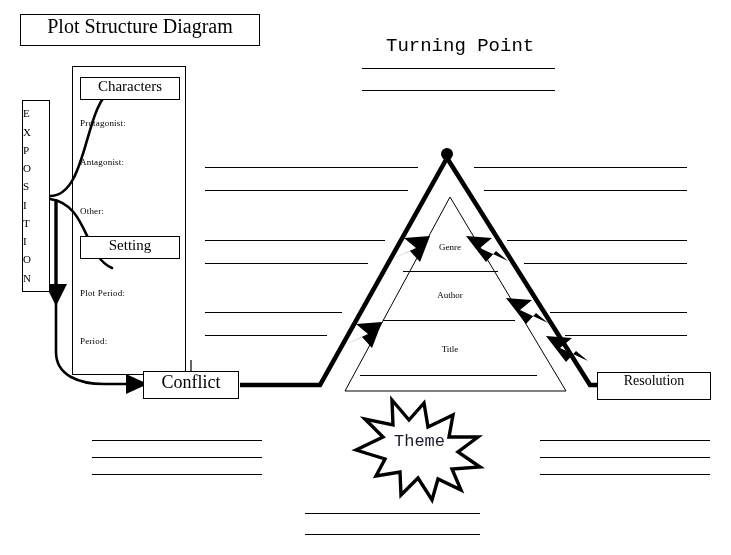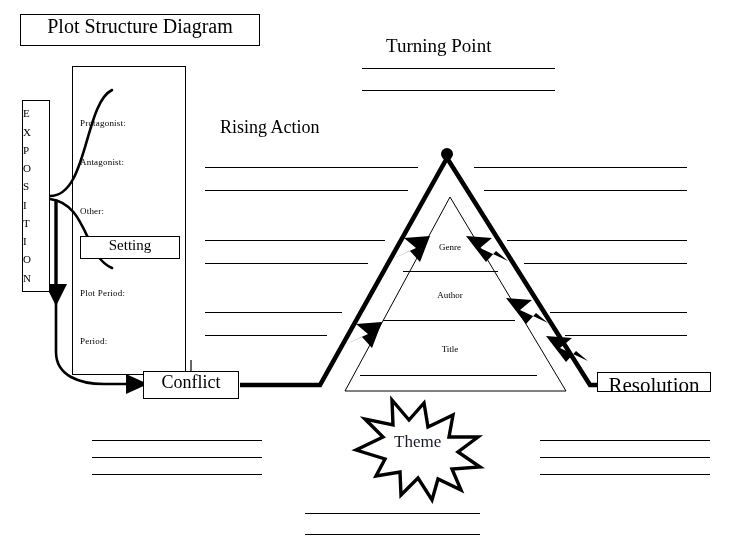--- a/index.html
+++ b/index.html
@@ -30,21 +30,21 @@
     border: 1px solid #000;
     background: #fff;
     box-sizing: border-box;
     display: flex;
     align-items: flex-start;
     justify-content: center;
     font-family: "Liberation Serif", serif;
   }
   .plain-label {
     position: absolute;
-    font-family: Liberation Serif, serif;
+    font-family: Liberation Mono, monospace;
     white-space: nowrap;
   }
   .field-label {
     position: absolute;
     font-family: "Liberation Serif", serif;
     font-size: 9px;
     letter-spacing: 0.2px;
     white-space: nowrap;
   }
   .tri-label {
@@ -103,22 +103,22 @@
     left: 143px;
     top: 371px;
     width: 96px;
     height: 28px;
     font-size: 18px;
   }
   #resolution-box {
     left: 597px;
     top: 372px;
     width: 114px;
-    height: 20px;
-    font-size: 21px;
+    height: 28px;
+    font-size: 14px;
   }
   #turning-point-label {
     left: 386px;
     top: 35px;
     font-size: 19px;
   }
   #rising-action-label {
     left: 220px;
     top: 117px;
     font-size: 18px;
@@ -212,20 +212,23 @@
     <span>P</span>
     <span>O</span>
     <span>S</span>
     <span>I</span>
     <span>T</span>
     <span>I</span>
     <span>O</span>
     <span>N</span>
   </div>
 
+  <div class="box" id="characters-box">
+    <span>Characters</span>
+  </div>
 
   <div class="field-label" style="left:80px; top:118px;">Protagonist:</div>
   <div class="field-label" style="left:80px; top:157px;">Antagonist:</div>
   <div class="field-label" style="left:80px; top:206px;">Other:</div>
 
   <div class="box" id="setting-box">
     <span>Setting</span>
   </div>
 
   <div class="field-label" style="left:80px; top:288px;">Plot Period:</div>
@@ -233,21 +236,20 @@
 
   <div class="box" id="conflict-box">
     <span>Conflict</span>
   </div>
 
   <div class="box" id="resolution-box">
     <span>Resolution</span>
   </div>
 
   <div class="plain-label" id="turning-point-label">Turning Point</div>
-  <div class="plain-label" id="rising-action-label">Rising Action</div>
   <div class="plain-label" id="theme-label">Theme</div>
 
   <div class="blank-line" style="left:362px; top:68px; width:193px;"></div>
   <div class="blank-line" style="left:362px; top:90px; width:193px;"></div>
 
   <div class="blank-line" style="left:205px; top:167px; width:213px;"></div>
   <div class="blank-line" style="left:205px; top:190px; width:203px;"></div>
   <div class="blank-line" style="left:205px; top:240px; width:180px;"></div>
   <div class="blank-line" style="left:205px; top:263px; width:163px;"></div>
   <div class="blank-line" style="left:205px; top:312px; width:137px;"></div>

